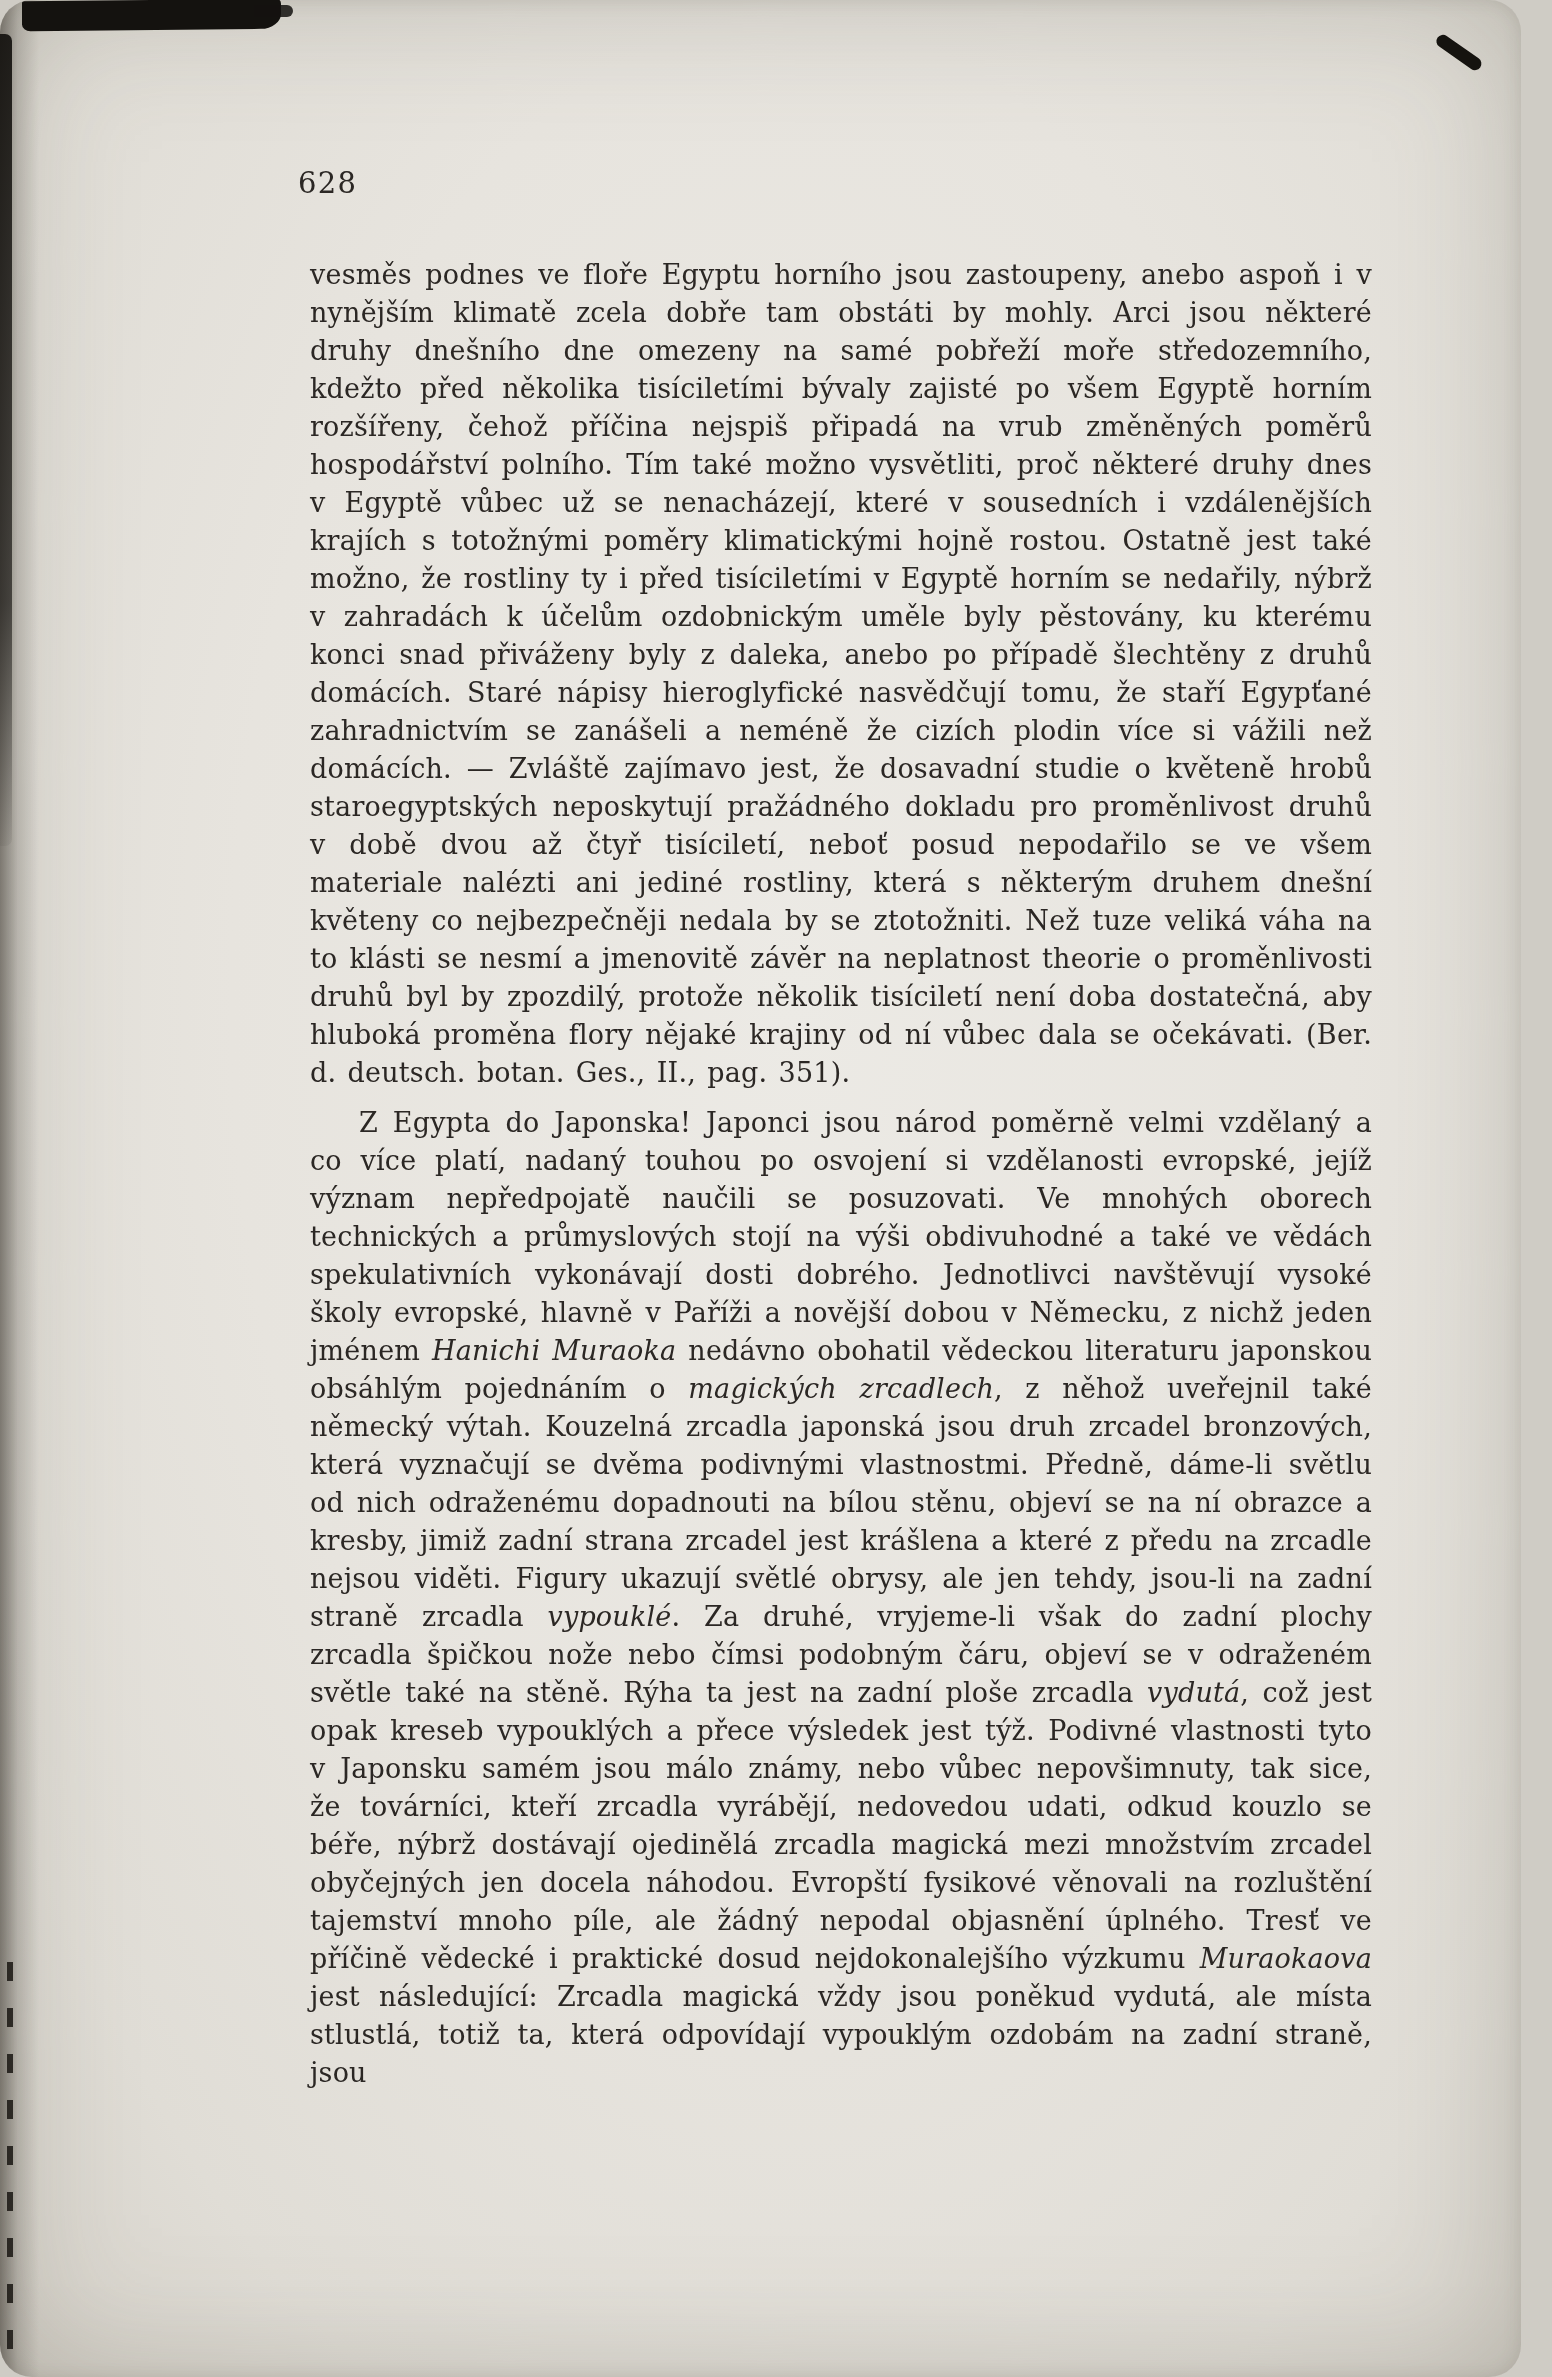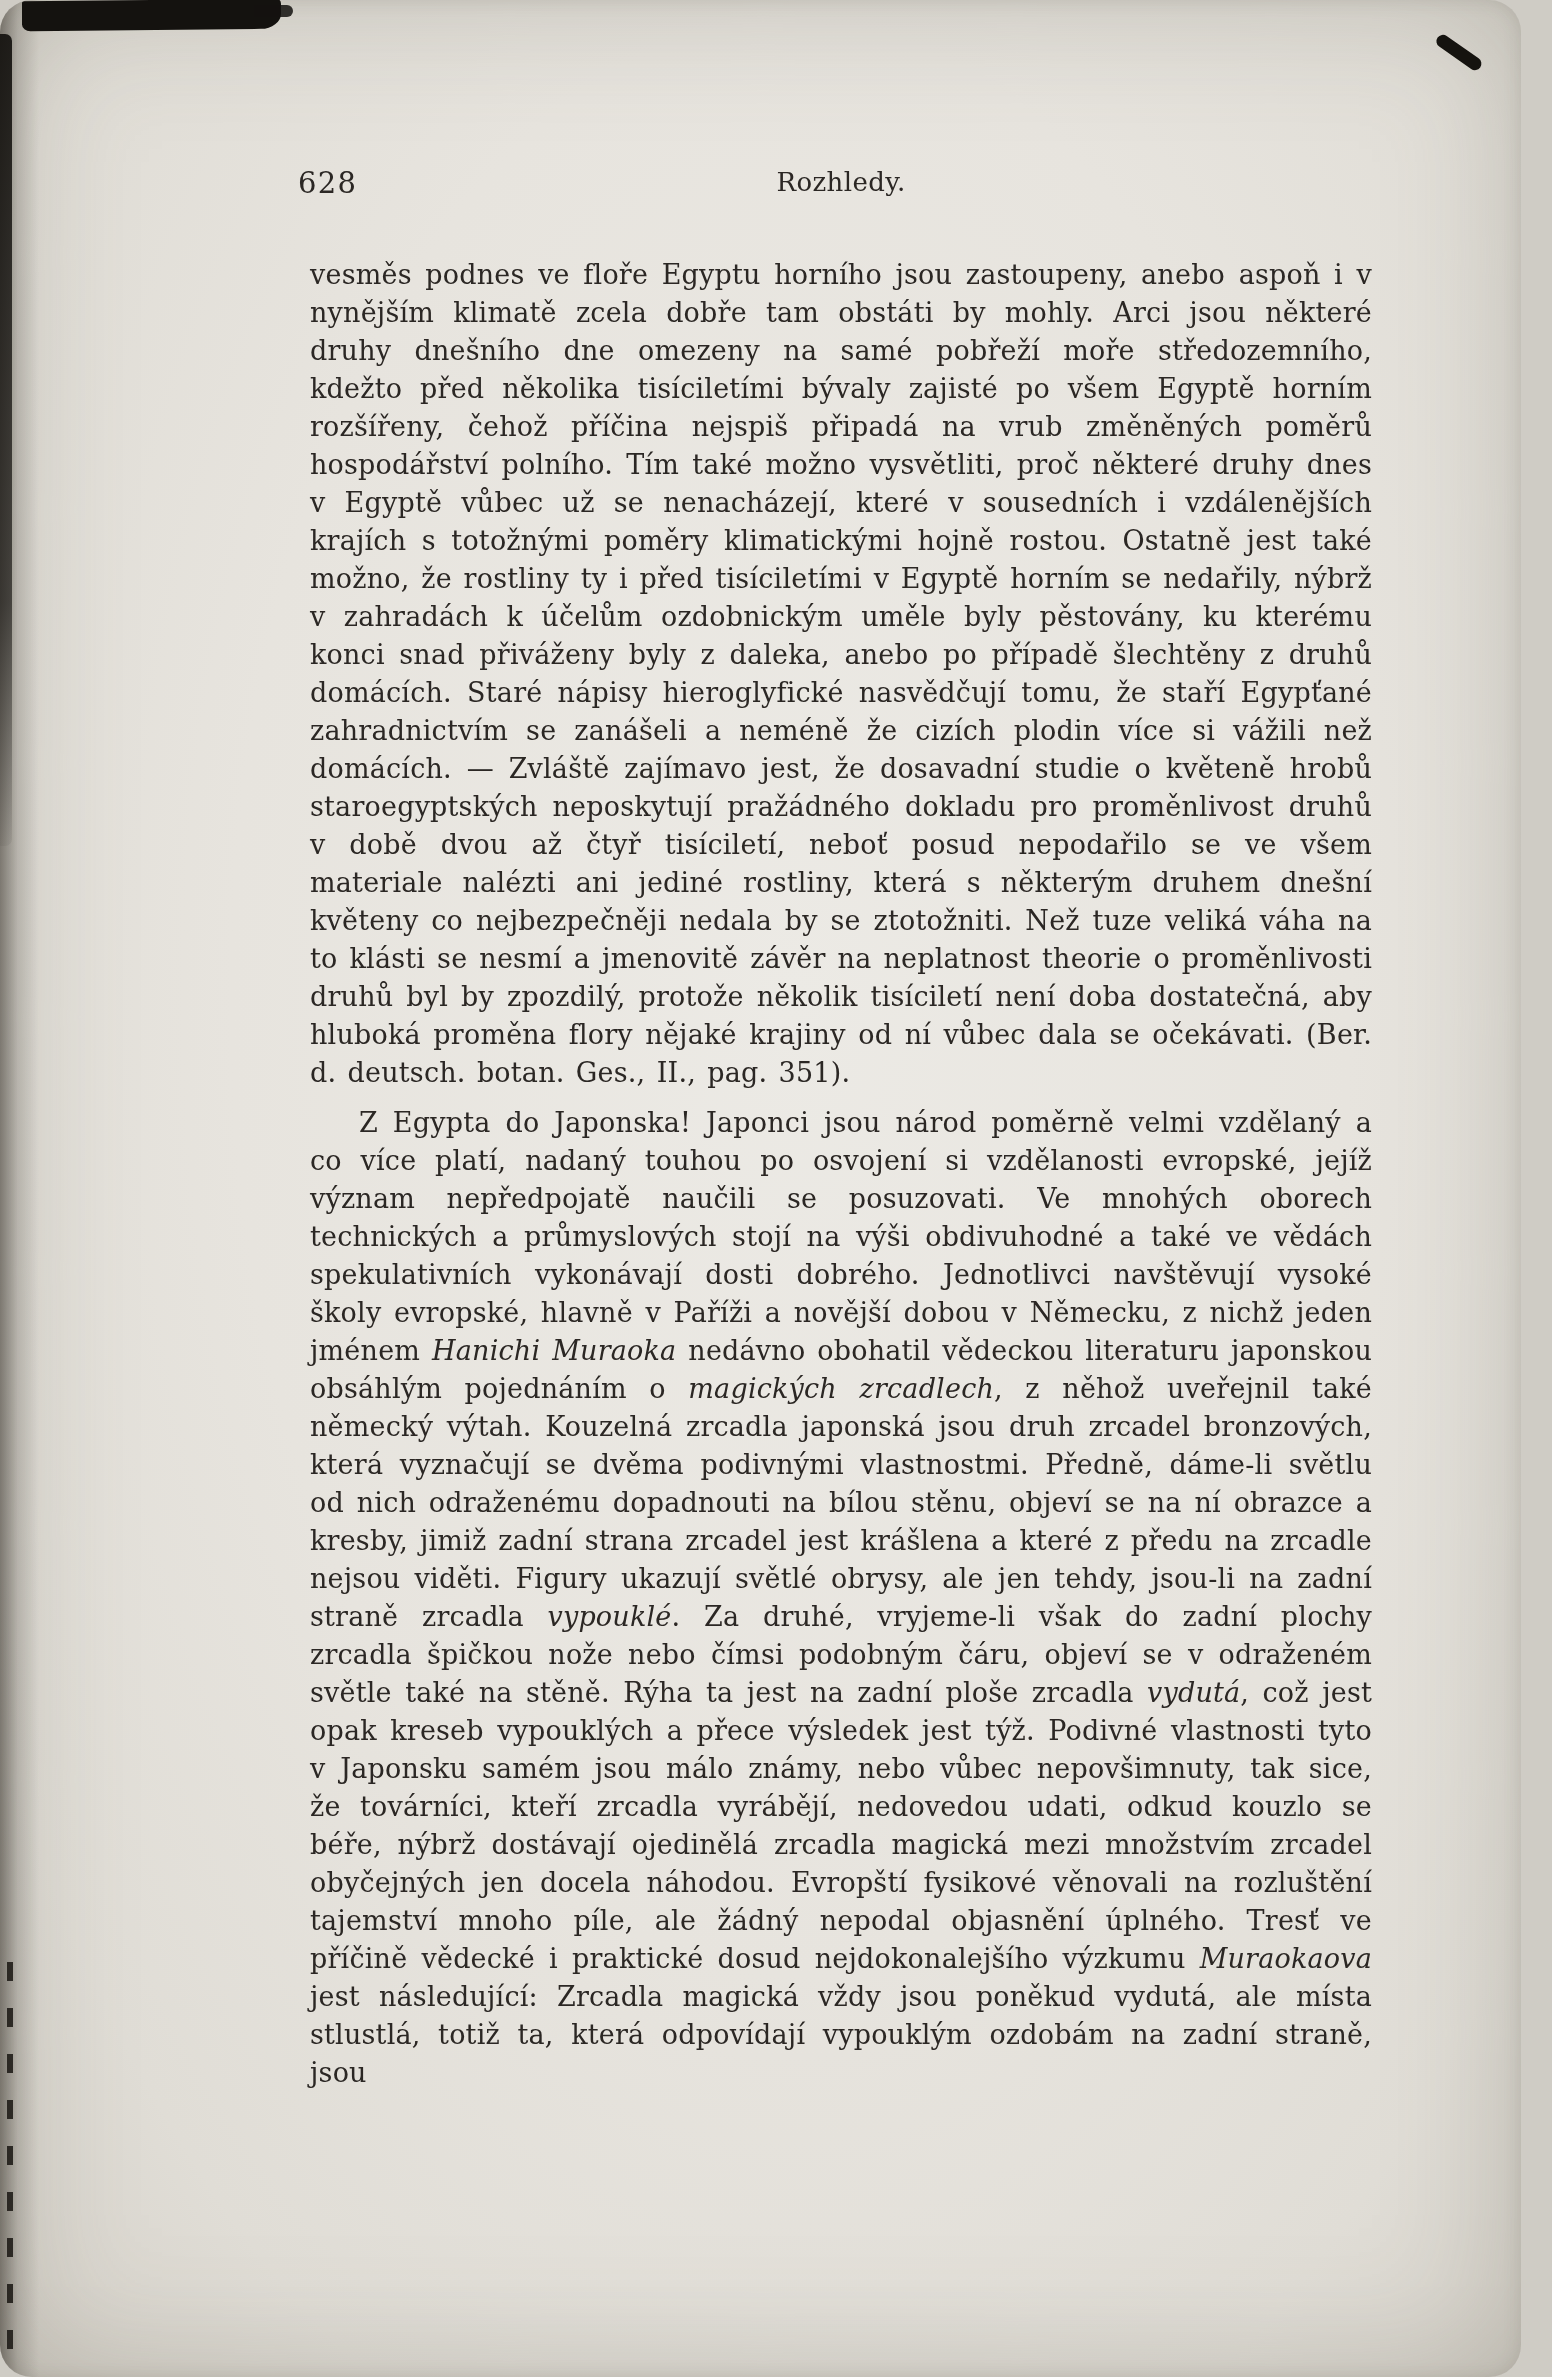--- a/index.html
+++ b/index.html
@@ -88,21 +88,20 @@
 
   <div class="artifact edge-left"></div>
   <div class="artifact streak-left"></div>
   <div class="artifact art-top-left"></div>
   <div class="artifact art-top-left-tail"></div>
   <div class="artifact art-top-right"></div>
   <div class="artifact dashes-bottom-left"></div>
 
   <div class="header-row">
     <span class="page-number">628</span>
-    <span class="running-title">Rozhledy.</span>
   </div>
 
   <div class="text-block">
       <p class="para"><span class="">vesměs podnes ve floře Egyptu horního jsou zastoupeny, anebo aspoň i v nynějším klimatě zcela dobře tam obstáti by mohly. Arci jsou některé druhy dnešního dne omezeny na samé pobřeží moře středozemního, kdežto před několika tisíciletími bývaly zajisté po všem Egyptě horním rozšířeny, čehož příčina nejspiš připadá na vrub změněných poměrů hospodářství polního. Tím také možno vysvětliti, proč některé druhy dnes v Egyptě vůbec už se nenacházejí, které v sousedních i vzdálenějších krajích s totožnými poměry klimatickými hojně rostou. Ostatně jest také možno, že rostliny ty i před tisíciletími v Egyptě horním se nedařily, nýbrž v zahradách k účelům ozdobnickým uměle byly pěstovány, ku kterému konci snad přiváženy byly z daleka, anebo po případě šlechtěny z druhů domácích. Staré nápisy hieroglyfické nasvědčují tomu, že staří Egypťané zahradnictvím se zanášeli a neméně že cizích plodin více si vážili než domácích. — Zvláště zajímavo jest, že dosavadní studie o květeně hrobů staroegyptských neposkytují pražádného dokladu pro proměnlivost druhů v době dvou až čtyř tisíciletí, neboť posud nepodařilo se ve všem materiale nalézti ani jediné rostliny, která s některým druhem dnešní květeny co nejbezpečněji nedala by se ztotožniti. Než tuze veliká váha na to klásti se nesmí a jmenovitě závěr na neplatnost theorie o proměnlivosti druhů byl by zpozdilý, protože několik tisíciletí není doba dostatečná, aby hluboká proměna flory nějaké krajiny od ní vůbec dala se očekávati. (Ber. d. deutsch. botan. Ges., II., pag. 351).</span></p>
       <p class="para indent"><span class="">Z Egypta do Japonska! Japonci jsou národ poměrně velmi vzdělaný a co více platí, nadaný touhou po osvojení si vzdělanosti evropské, jejíž význam nepředpojatě naučili se posuzovati. Ve mnohých oborech technických a průmyslových stojí na výši obdivuhodné a také ve vědách spekulativních vykonávají dosti dobrého. Jednotlivci navštěvují vysoké školy evropské, hlavně v Paříži a novější dobou v Německu, z nichž jeden jménem </span><span class="italic">Hanichi Muraoka</span><span class=""> nedávno obohatil vědeckou literaturu japonskou obsáhlým pojednáním o </span><span class="italic">magických zrcadlech</span><span class="">, z něhož uveřejnil také německý výtah. Kouzelná zrcadla japonská jsou druh zrcadel bronzových, která vyznačují se dvěma podivnými vlastnostmi. Předně, dáme-li světlu od nich odraženému dopadnouti na bílou stěnu, objeví se na ní obrazce a kresby, jimiž zadní strana zrcadel jest krášlena a které z předu na zrcadle nejsou viděti. Figury ukazují světlé obrysy, ale jen tehdy, jsou-li na zadní straně zrcadla </span><span class="italic">vypouklé</span><span class="">. Za druhé, vryjeme-li však do zadní plochy zrcadla špičkou nože nebo čímsi podobným čáru, objeví se v odraženém světle také na stěně. Rýha ta jest na zadní ploše zrcadla </span><span class="italic">vydutá</span><span class="">, což jest opak kreseb vypouklých a přece výsledek jest týž. Podivné vlastnosti tyto v Japonsku samém jsou málo známy, nebo vůbec nepovšimnuty, tak sice, že továrníci, kteří zrcadla vyrábějí, nedovedou udati, odkud kouzlo se béře, nýbrž dostávají ojedinělá zrcadla magická mezi množstvím zrcadel obyčejných jen docela náhodou. Evropští fysikové věnovali na rozluštění tajemství mnoho píle, ale žádný nepodal objasnění úplného. Tresť ve příčině vědecké i praktické dosud nejdokonalejšího výzkumu </span><span class="italic">Muraokaova</span><span class=""> jest následující: Zrcadla magická vždy jsou poněkud vydutá, ale místa stlustlá, totiž ta, která odpovídají vypouklým ozdobám na zadní straně, jsou</span></p>
     </div>
 
 </div>
 
 

